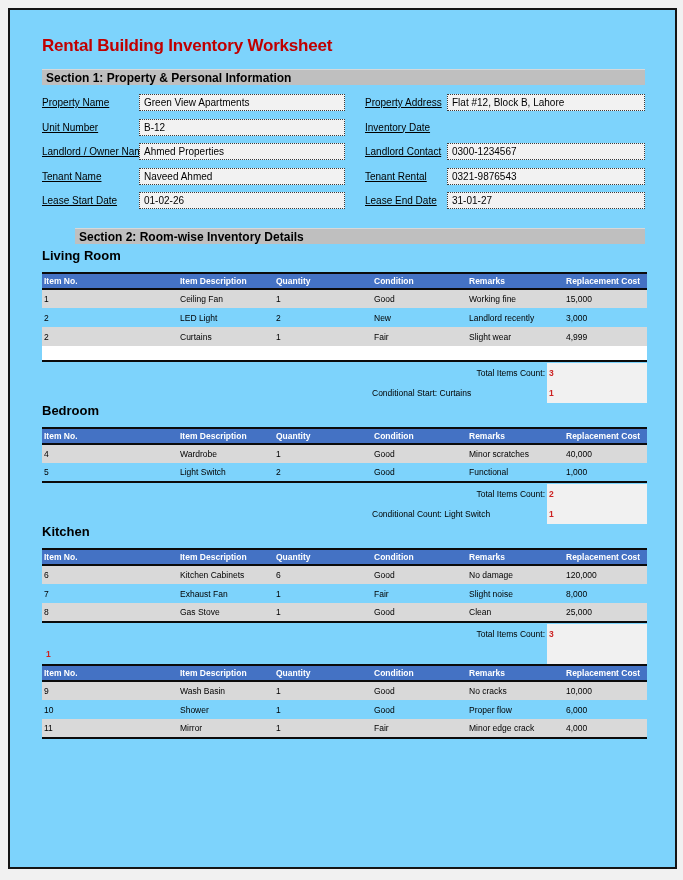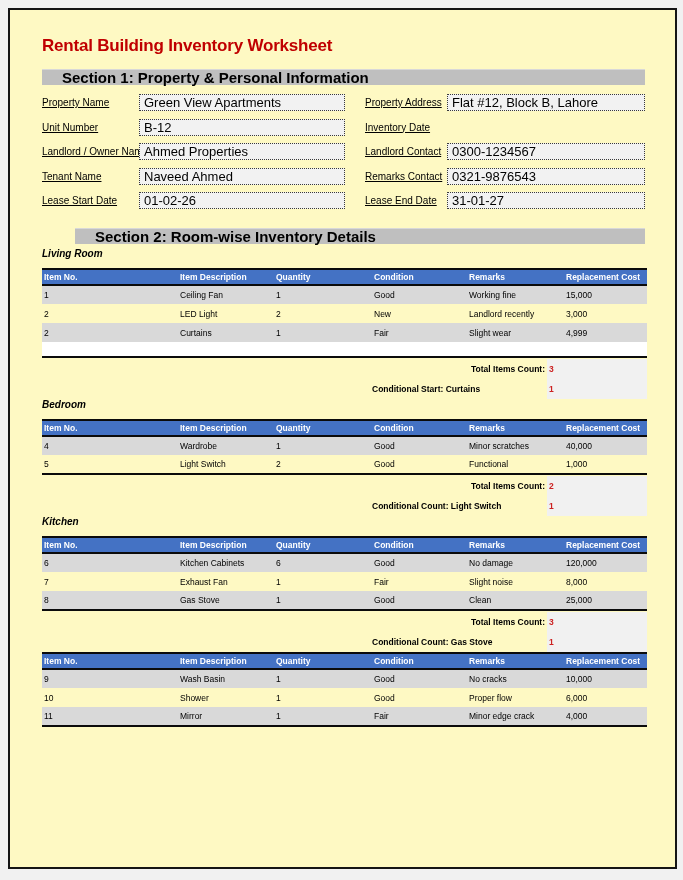--- a/index.html
+++ b/index.html
@@ -7,75 +7,74 @@
     width: 683px; height: 880px;
     background: #f1f1f1;
     font-family: "Liberation Sans", sans-serif;
     color: #000;
     overflow: hidden;
   }
   .page {
     position: absolute;
     top: 8px; left: 8px;
     width: 669px; height: 861px;
-    background: #fef9c3;
+    background: #7dd3fc;
     border: 2px solid #151515;
     overflow: hidden;
   }
   .content {
     padding: 26px 30px 0 32px;
   }
   .doc-title {
     font-size: 17px;
     font-weight: 700;
     color: #C00000;
     letter-spacing: -0.2px;
     margin-bottom: 13px;
   }
   .section-bar {
     height: 16px;
     line-height: 16px;
     background: #BFBFBF;
     border-top: 1px solid #d8d8d8;
-    font-size: 15px;
+    font-size: 12px;
     font-weight: 700;
-    padding-left: 20px;
+    padding-left: 4px;
     margin-bottom: 9px;
   }
   .section2-bar { margin-top: 19px; margin-bottom: 4px; margin-left: 33px; }
 
   
   .field-row {
     display: flex;
     align-items: center;
     height: 17px;
     margin-bottom: 7.5px;
   }
   .field-label { font-size: 10px; white-space: nowrap; text-decoration: underline; }
   .fl-left  { width: 97px; }
   .fl-right { width: 82px; margin-left: 20px; }
   .field-input {
     height: 17px;
     line-height: 15px;
     background: #F2F2F2;
     border: 1px dotted #3a3a3a;
-    font-size: 13px;
+    font-size: 10px;
     padding-left: 4px;
     white-space: nowrap;
     overflow: hidden;
   }
   .fi-left  { width: 206px; }
   .fi-right { flex: 1; }
 
   
   .room-title {
-    font-size: 10px;
+    font-size: 13px;
     font-weight: 700;
     margin-bottom: 9px;
-    font-style: italic;
   }
   table.inv {
     width: 605px;
     border-collapse: collapse;
     table-layout: fixed;
     border-bottom: 2.5px solid #0b0b0b;
   }
   table.inv th {
     background: #4472C4;
     color: #ffffff;
@@ -116,21 +115,20 @@
     position: relative;
     height: 20px;
     display: flex;
     align-items: center;
     font-size: 8.5px;
   }
   .t-label {
     width: 503px;
     text-align: right;
     white-space: nowrap;
-    font-weight: bold;
   }
   .t-label.cond {
     text-align: left;
     padding-left: 330px;
   }
   .t-value {
     padding-left: 4px;
     color: #CC2222;
     font-weight: 700;
   }
@@ -163,21 +161,21 @@
   <div class="field-row">
     <span class="field-label fl-left">Landlord / Owner Name</span>
     <span class="field-input fi-left">Ahmed Properties</span>
     <span class="field-label fl-right">Landlord Contact</span>
     <span class="field-input fi-right">0300-1234567</span>
   </div>
 
   <div class="field-row">
     <span class="field-label fl-left">Tenant Name</span>
     <span class="field-input fi-left">Naveed Ahmed</span>
-    <span class="field-label fl-right">Remarks Contact</span>
+    <span class="field-label fl-right">Tenant Rental</span>
     <span class="field-input fi-right">0321-9876543</span>
   </div>
 
   <div class="field-row">
     <span class="field-label fl-left">Lease Start Date</span>
     <span class="field-input fi-left">01-02-26</span>
     <span class="field-label fl-right">Lease End Date</span>
     <span class="field-input fi-right">31-01-27</span>
   </div>
 </div>
@@ -350,21 +348,20 @@
               </tr>
             </tbody>
     </table>
     <div class="totals">
       <div class="totals-box"></div>
       <div class="totals-row">
         <span class="t-label">Total Items Count:</span>
         <span class="t-value">3</span>
       </div>
       <div class="totals-row">
-        <span class="t-label cond">Conditional Count: Gas Stove</span>
         <span class="t-value">1</span>
       </div>
     </div>
   </div>
 
   <div class="room-section">
     <table class="inv">
       <colgroup>
         <col style="width:136px">
               <col style="width:96px">

